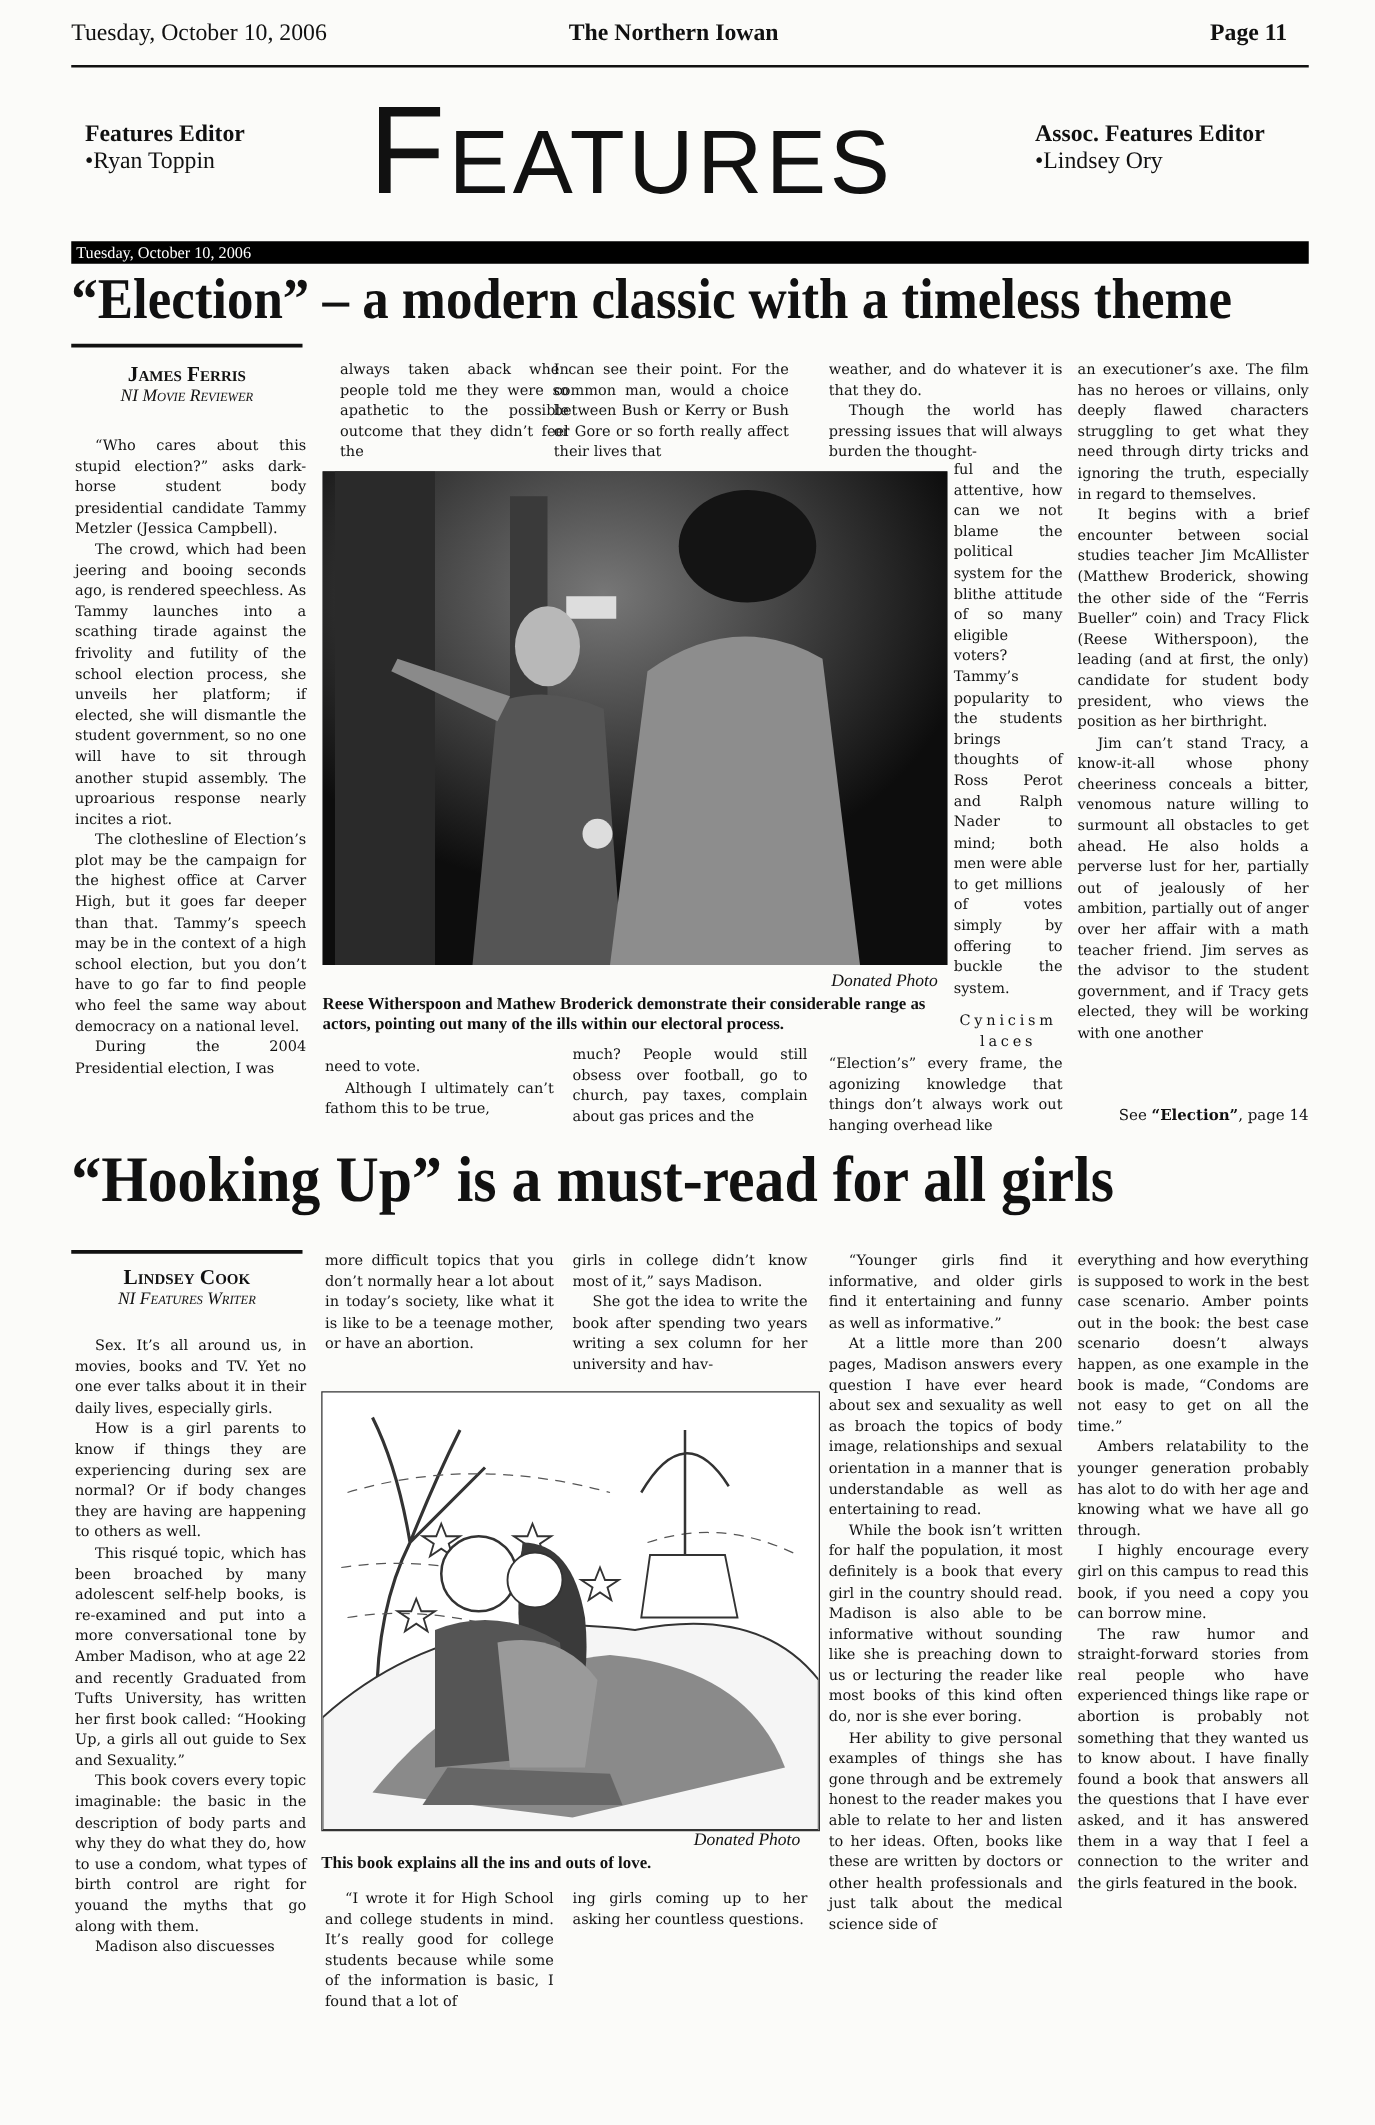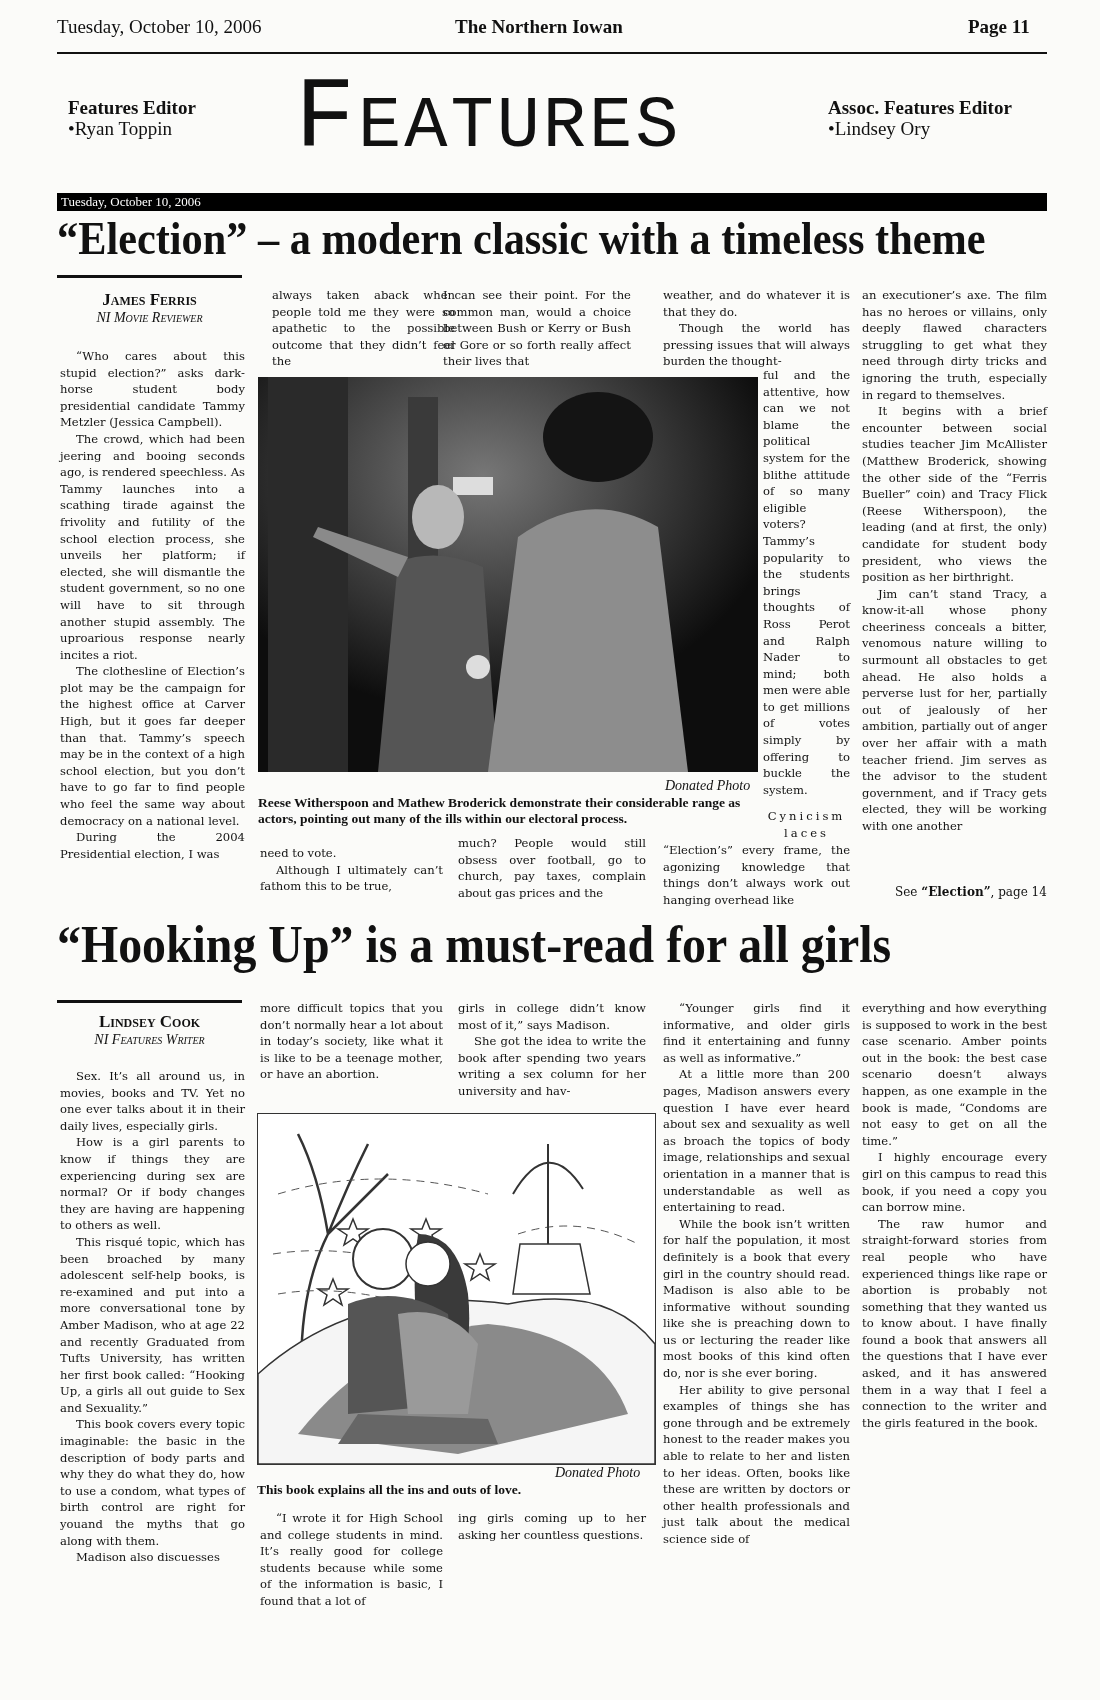--- a/index.html
+++ b/index.html
@@ -7,21 +7,21 @@
     width: 1100px; height: 1700px; background: #fbfbf9; color: #111;
     font-family: "DejaVu Serif", serif; position: relative; overflow: hidden;
   }
   .abs { position: absolute; }
   .folio { font-family: "Liberation Serif", serif; font-size: 19px; top: 16px; }
   .folio.bold { font-weight: bold; }
   .rule-top { left: 57px; width: 990px; top: 52px; height: 2px; background: #111; }
   .editor { font-family: "Liberation Serif", serif; font-size: 19px; line-height: 21px; }
   .editor b { display: block; }
   .section-title {
-    font-family: Liberation Mono, monospace; left: 295px; top: 70px;
+    font-family: Liberation Sans, sans-serif; left: 295px; top: 70px;
     font-size: 72px; line-height: 100px; letter-spacing: 3px; white-space: nowrap;
   }
   .section-title .cap { font-size: 100px; }
   .dateband {
     left: 57px; top: 193px; width: 990px; height: 18px; background: #000; color: #fff;
     font-family: "Liberation Serif", serif; font-size: 13px; line-height: 18px; padding-left: 4px; box-sizing: border-box;
   }
   .headline {
     font-family: "Liberation Serif", serif; font-weight: bold; font-size: 45px;
     white-space: nowrap; transform-origin: left top; transform: scaleX(0.92);
@@ -202,15 +202,16 @@
 
 <div class="abs col" style="left:663px; top:1000px; width:187px;">
   <p>“Younger girls find it informative, and older girls find it entertaining and funny as well as informative.”</p>
   <p>At a little more than 200 pages, Madison answers every question I have ever heard about sex and sexuality as well as broach the topics of body image, relationships and sexual orientation in a manner that is understandable as well as entertaining to read.</p>
   <p>While the book isn’t written for half the population, it most definitely is a book that every girl in the country should read. Madison is also able to be informative without sounding like she is preaching down to us or lecturing the reader like most books of this kind often do, nor is she ever boring.</p>
   <p>Her ability to give personal examples of things she has gone through and be extremely honest to the reader makes you able to relate to her and listen to her ideas. Often, books like these are written by doctors or other health professionals and just talk about the medical science side of</p>
 </div>
 
 <div class="abs col" style="left:862px; top:1000px; width:185px;">
   <p class="noindent">everything and how everything is supposed to work in the best case scenario. Amber points out in the book: the best case scenario doesn’t always happen, as one example in the book is made, “Condoms are not easy to get on all the time.”</p>
+  <p>Ambers relatability to the younger generation probably has alot to do with her age and knowing what we have all go through.</p>
   <p>I highly encourage every girl on this campus to read this book, if you need a copy you can borrow mine.</p>
   <p>The raw humor and straight-forward stories from real people who have experienced things like rape or abortion is probably not something that they wanted us to know about. I have finally found a book that answers all the questions that I have ever asked, and it has answered them in a way that I feel a connection to the writer and the girls featured in the book.</p>
 </div>
 
 </body></html>

